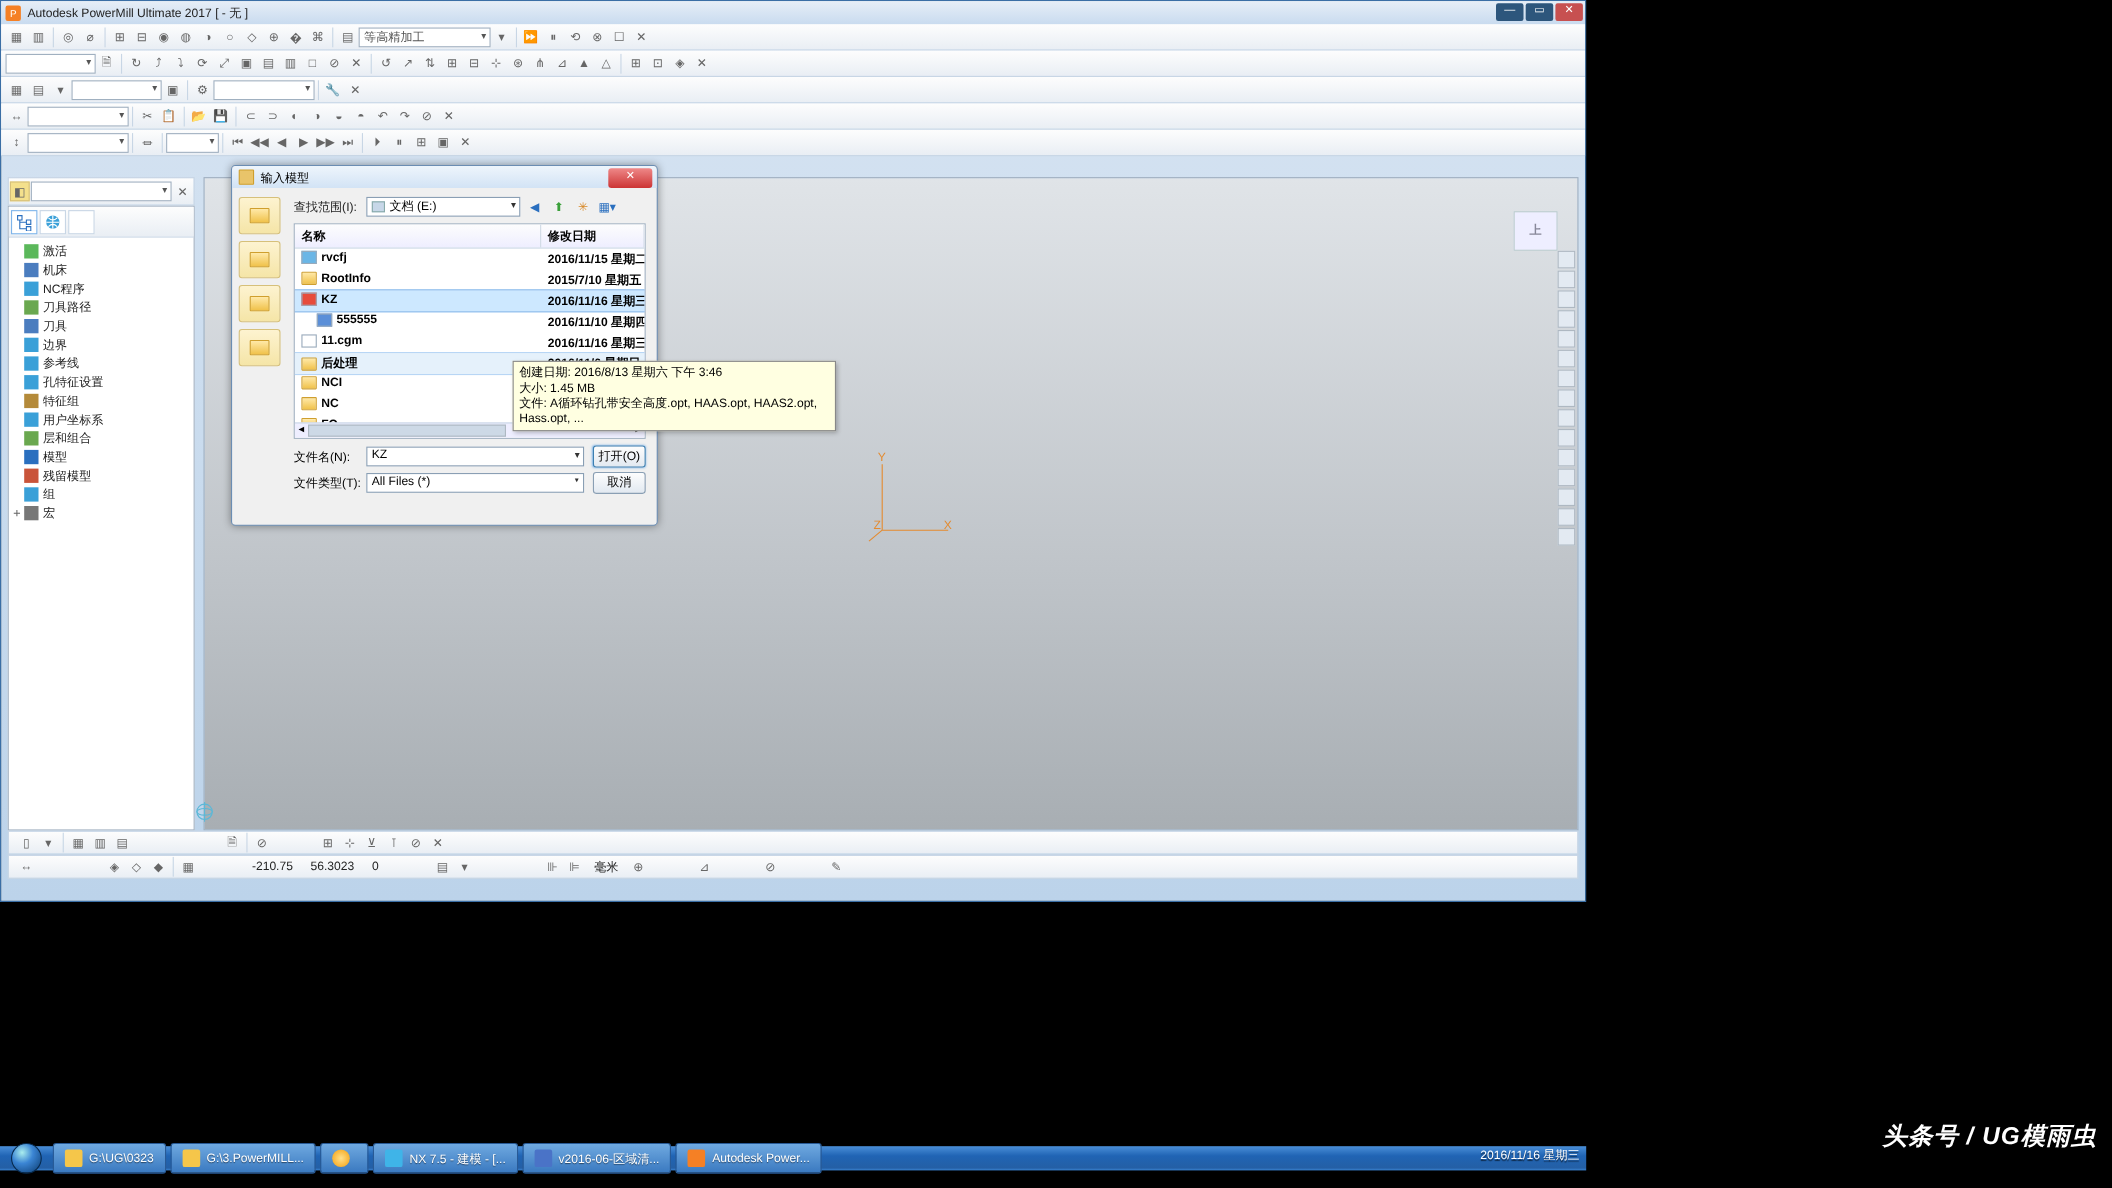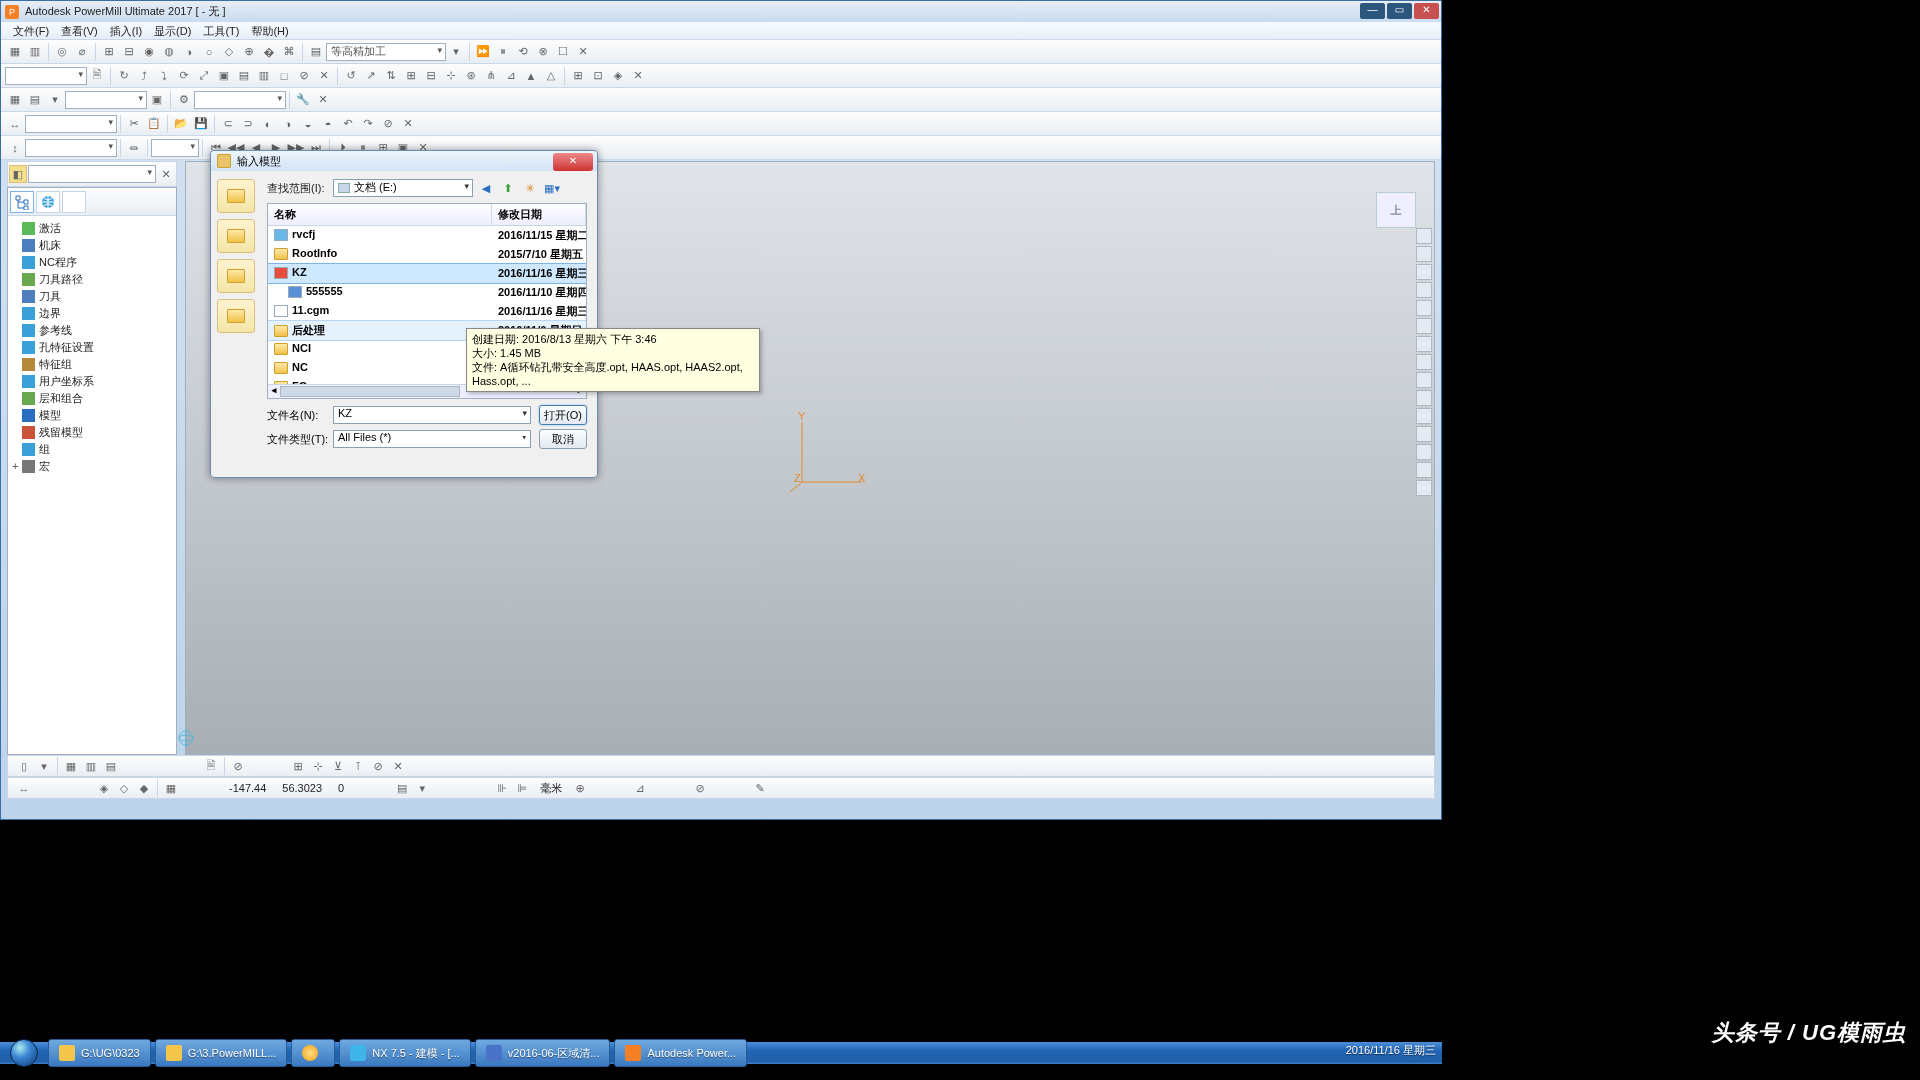--- a/index.html
+++ b/index.html
@@ -79,28 +79,20 @@
 <div class="win7-frame">
   <div class="titlebar">
     <div class="p-icon">P</div>
     <span class="title">Autodesk PowerMill Ultimate 2017    [ - 无 ]</span>
     <div class="winbtns">
       <div class="winbtn">—</div>
       <div class="winbtn">▭</div>
       <div class="winbtn close">✕</div>
     </div>
   </div>
-  <div class="menubar">
-    <span>文件(F)</span>
-    <span>查看(V)</span>
-    <span>插入(I)</span>
-    <span>显示(D)</span>
-    <span>工具(T)</span>
-    <span>帮助(H)</span>
-  </div>
 
   <div class="toolbar">
     <div class="tb-btn">▦</div>
     <div class="tb-btn">▥</div>
     <div class="tb-sep"></div>
     <div class="tb-btn">◎</div>
     <div class="tb-btn">⌀</div>
     <div class="tb-sep"></div>
     <div class="tb-btn">⊞</div>
     <div class="tb-btn">⊟</div>
@@ -370,21 +362,21 @@
   </div>
   <div class="statusbar">
     <div class="tb-btn">↔</div>
     <div style="flex:0 0 60px"></div>
     <div class="tb-btn">◈</div>
     <div class="tb-btn">◇</div>
     <div class="tb-btn">◆</div>
     <div class="tb-sep"></div>
     <div class="tb-btn">▦</div>
     <div style="flex:0 0 40px"></div>
-    <span class="coord">-147.44</span>
+    <span class="coord">-210.75</span>
     <span class="coord">56.3023</span>
     <span class="coord">0</span>
     <div style="flex:0 0 40px"></div>
     <div class="tb-btn">▤</div>
     <div class="tb-btn">▾</div>
     <div style="flex:0 0 60px"></div>
     <div class="tb-btn">⊪</div>
     <div class="tb-btn">⊫</div>
     <span class="coord">毫米</span>
     <div class="tb-btn">⊕</div>

